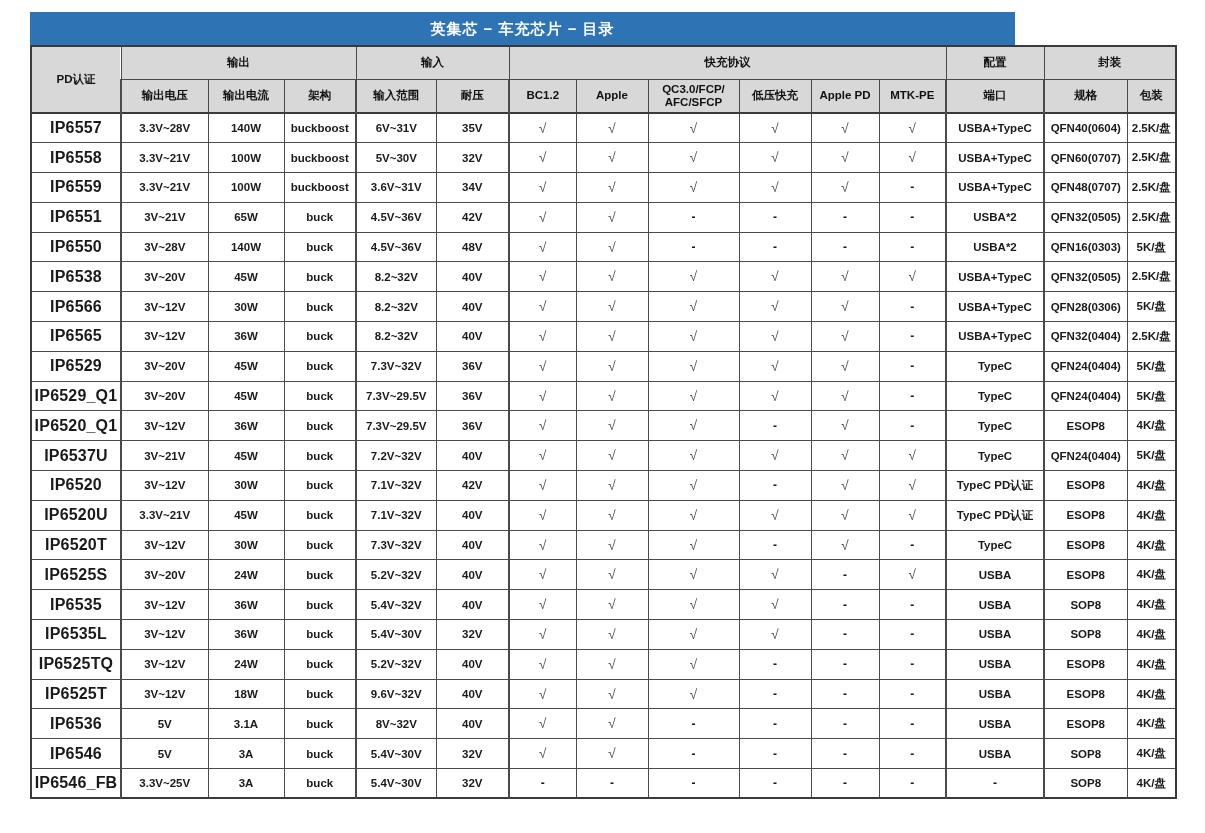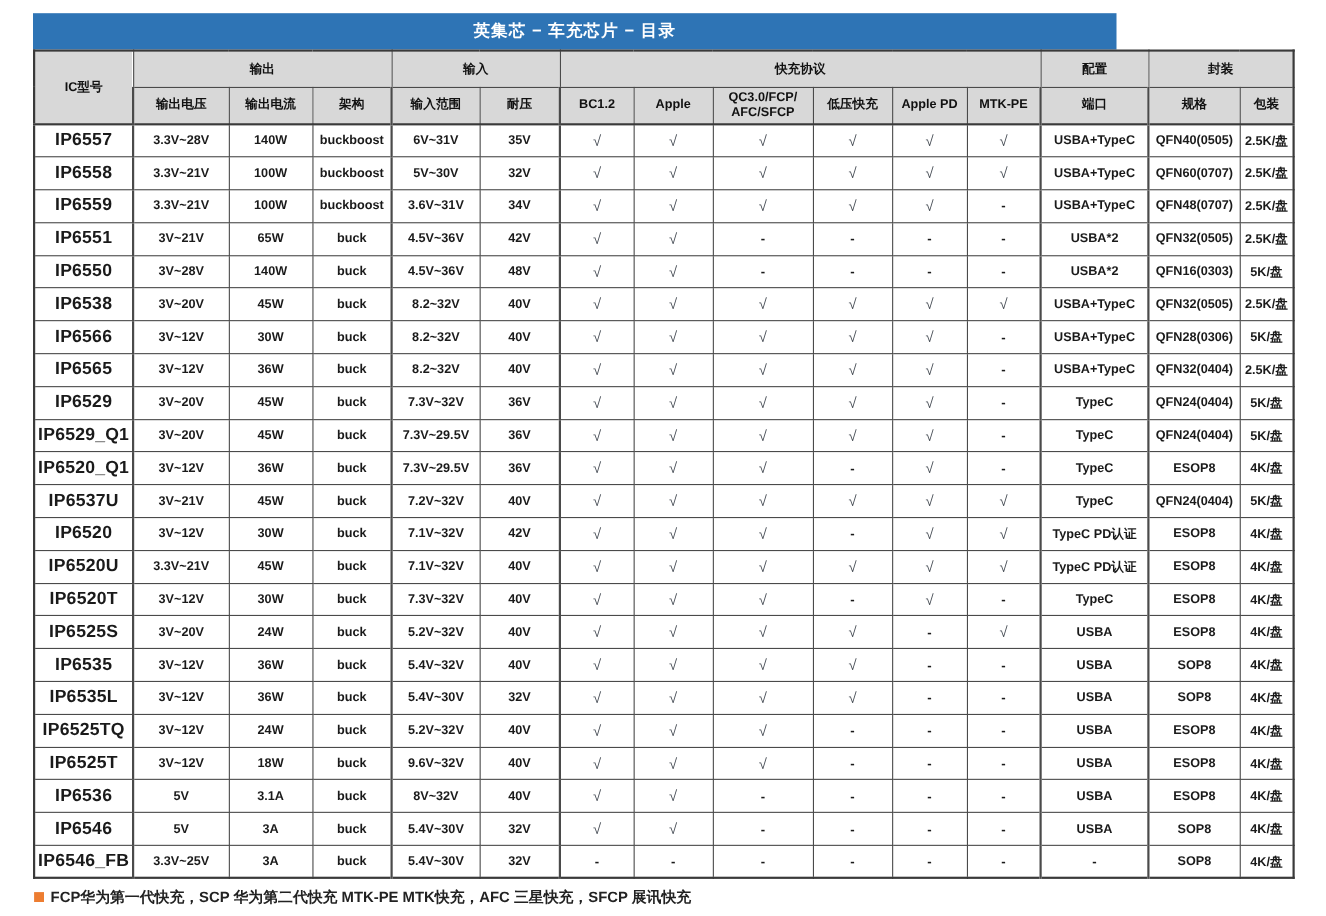--- a/index.html
+++ b/index.html
@@ -54,21 +54,21 @@
       <col style="width:91px">
         <col style="width:72px">
         <col style="width:68px">
         <col style="width:67px">
       <col style="width:98px">
         <col style="width:83px">
         <col style="width:49px">
     </colgroup>
     <thead>
       <tr class="hrow1">
-        <th rowspan="2">IC型号</th>
+        <th rowspan="2">PD认证</th>
         <th colspan="3">输出</th>
         <th colspan="2">输入</th>
         <th colspan="6">快充协议</th>
         <th>配置</th>
         <th colspan="2">封装</th>
       </tr>
       <tr class="hrow2">
         <th>输出电压</th>
         <th>输出电流</th>
         <th>架构</th>
@@ -94,21 +94,21 @@
           <td class="">buckboost</td>
           <td class="">6V~31V</td>
           <td class="">35V</td>
           <td class="check">√</td>
           <td class="check">√</td>
           <td class="check">√</td>
           <td class="check">√</td>
           <td class="check">√</td>
           <td class="check">√</td>
           <td class="">USBA+TypeC</td>
-          <td class="">QFN40(0505)</td>
+          <td class="">QFN40(0604)</td>
           <td class="">2.5K/盘</td>
         </tr>
         <tr>
           <td class="model">IP6558</td>
           <td class="">3.3V~21V</td>
           <td class="">100W</td>
           <td class="">buckboost</td>
           <td class="">5V~30V</td>
           <td class="">32V</td>
           <td class="check">√</td>
@@ -474,17 +474,13 @@
           <td class="dash">-</td>
           <td class="dash">-</td>
           <td class="dash">-</td>
           <td class="dash">-</td>
           <td class="">SOP8</td>
           <td class="">4K/盘</td>
         </tr>
       </tbody>
   </table>
 
-  <div class="note">
-    <span class="bullet"></span>
-    <span>FCP华为第一代快充，SCP 华为第二代快充 MTK-PE MTK快充，AFC 三星快充，SFCP 展讯快充</span>
-  </div>
 </div>
 
 </body></html>

